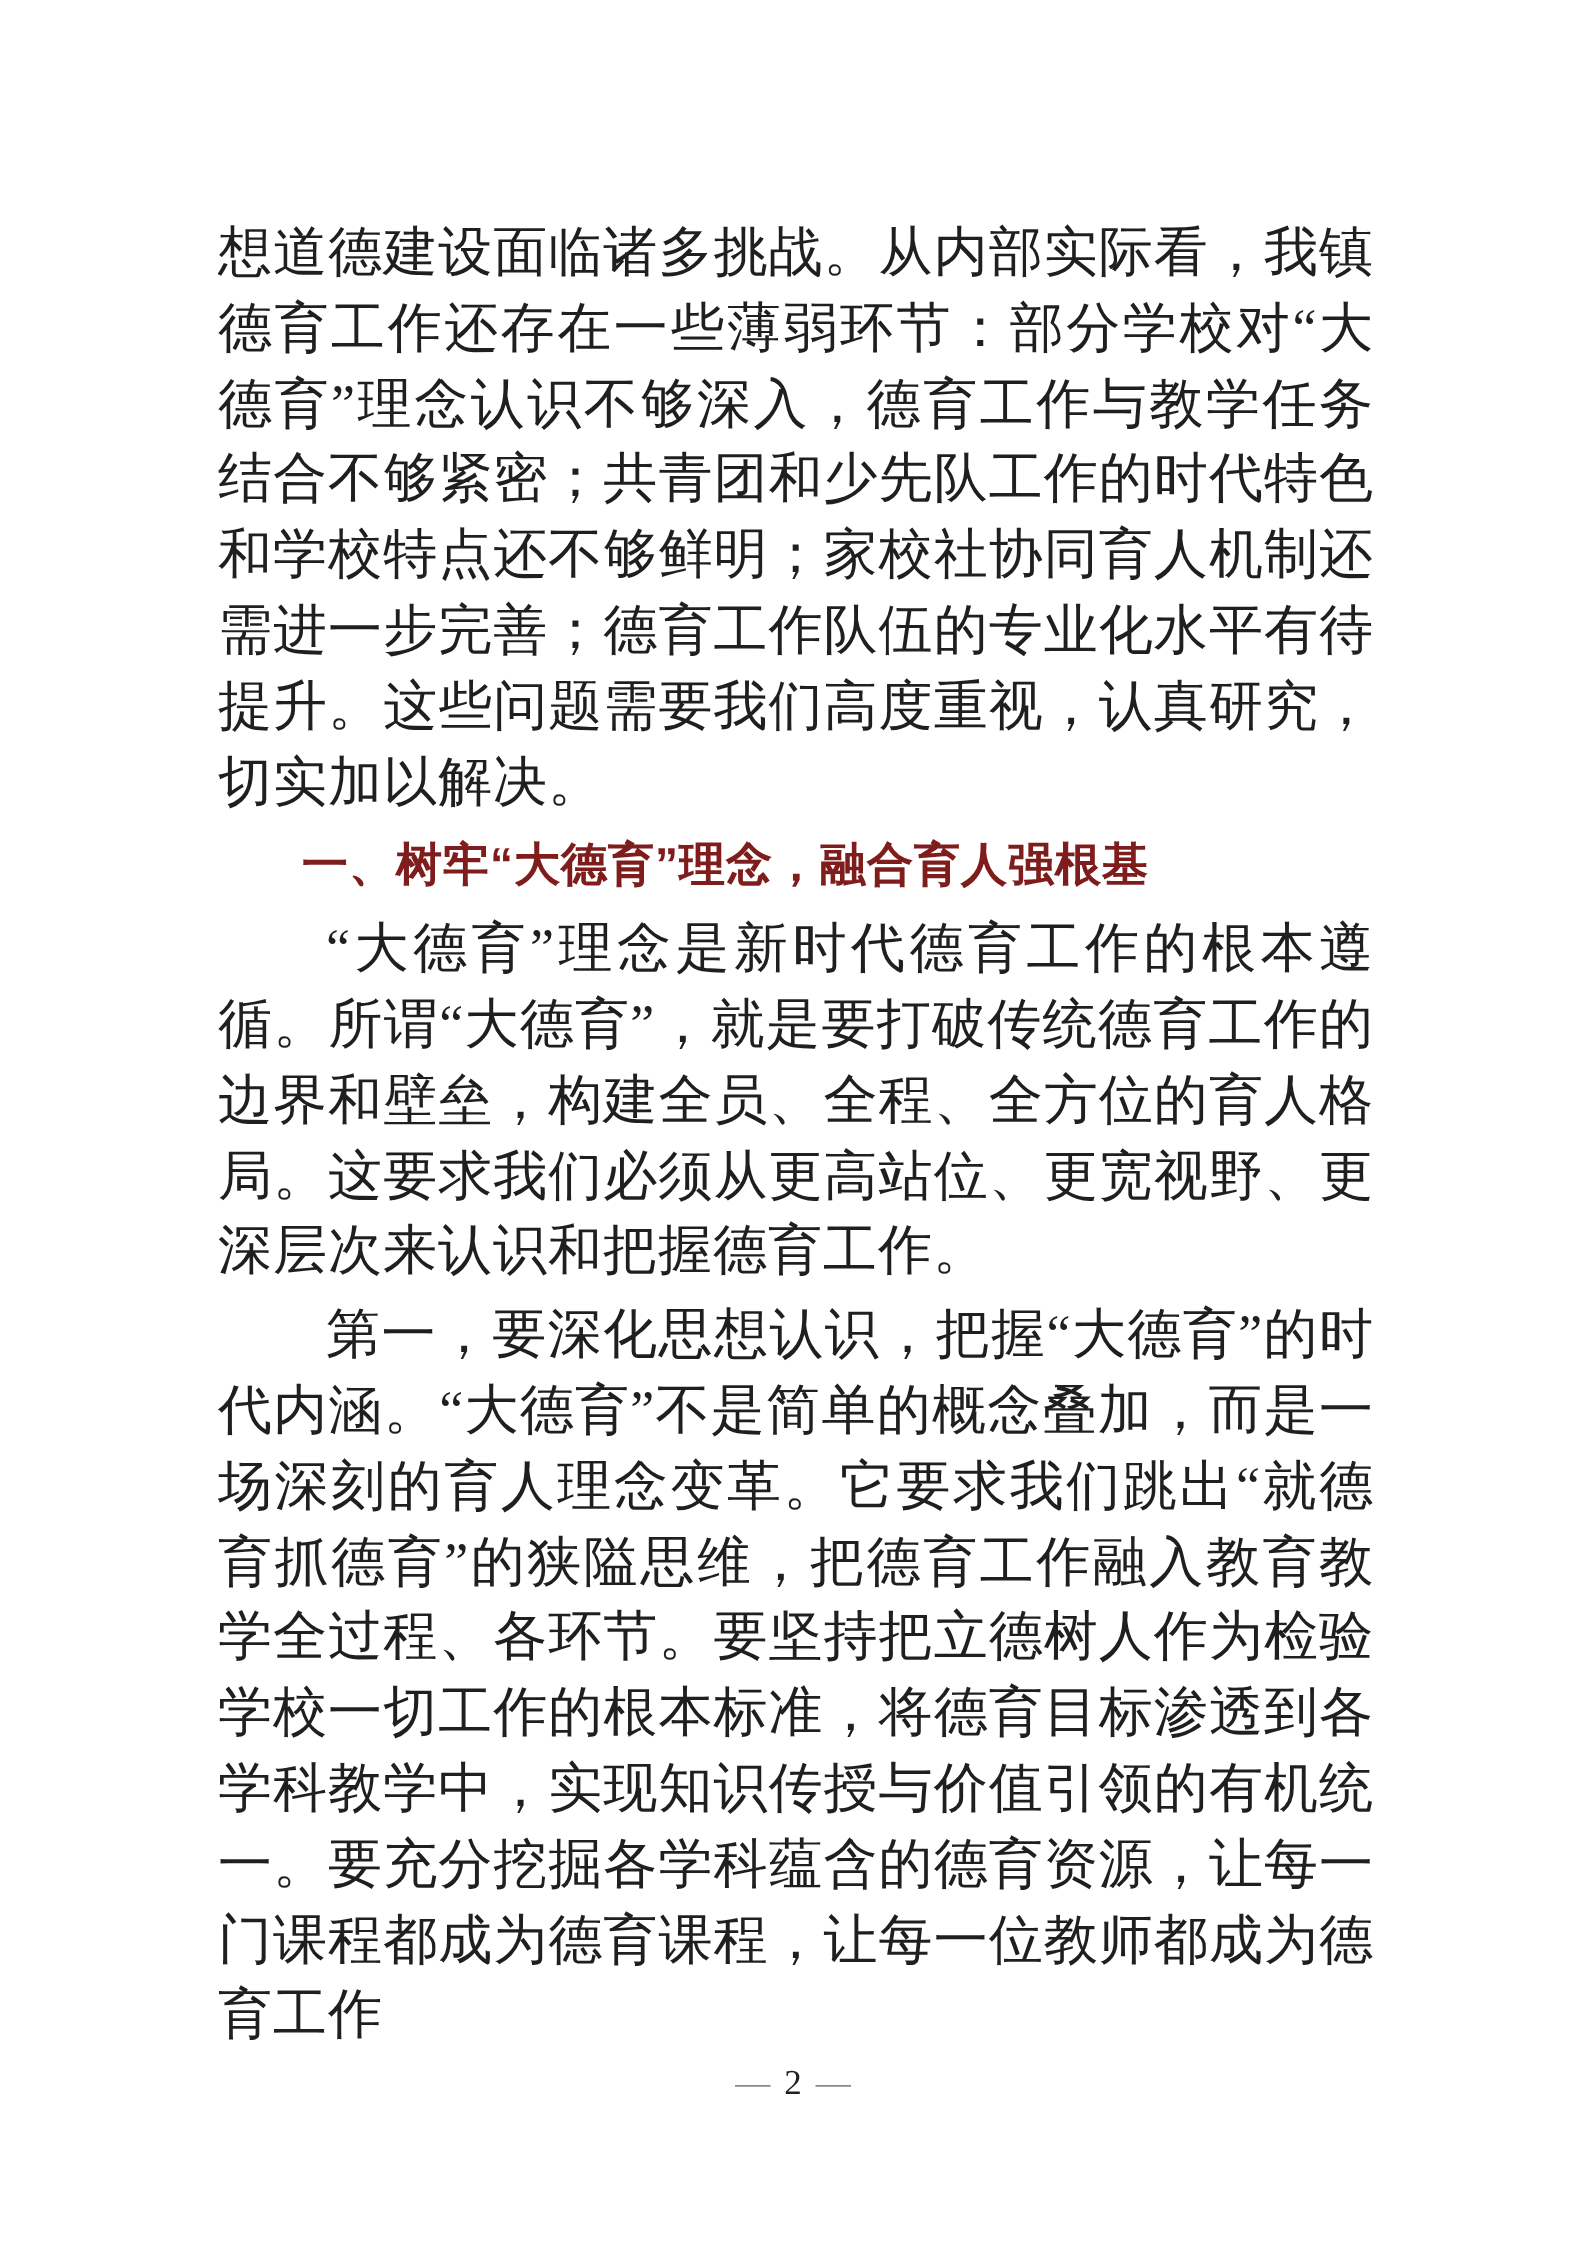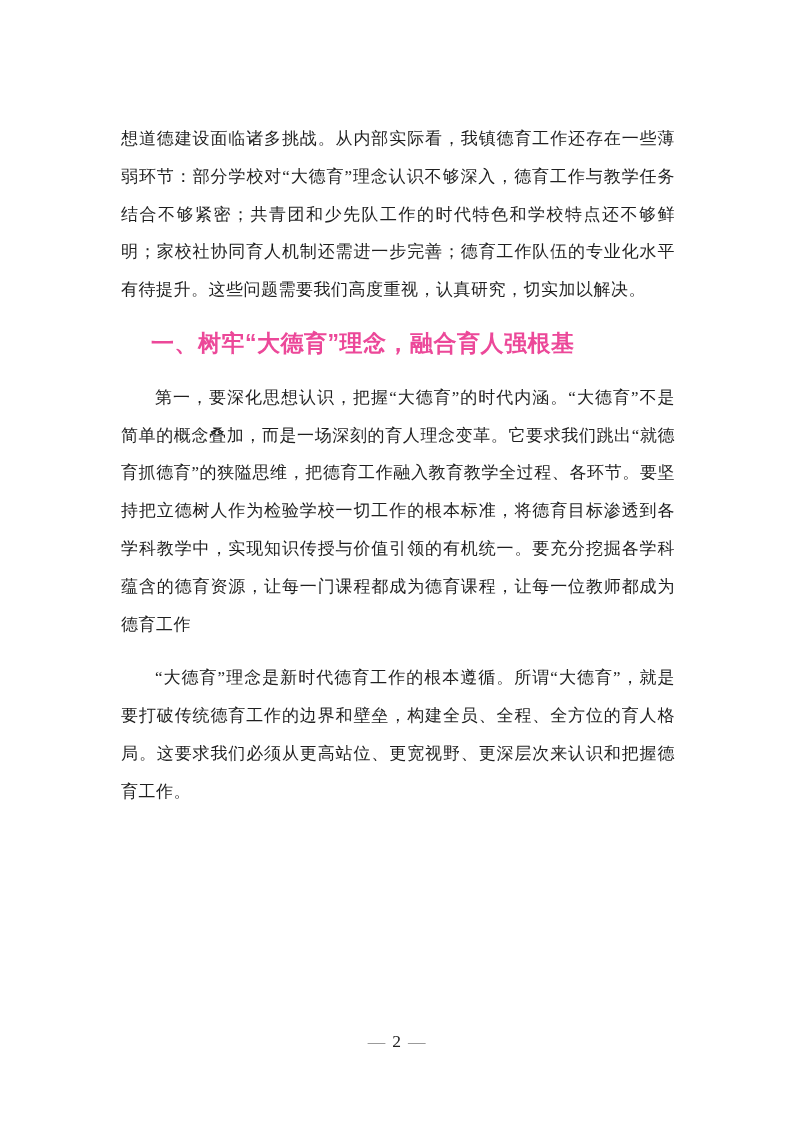--- a/index.html
+++ b/index.html
@@ -18,40 +18,40 @@
     height: 1122px;
     background: #ffffff;
   }
   .text-block {
     position: absolute;
     left: 105px;
     top: 104px;
     width: 586px;
   }
   p.body {
-    margin: 16px;
+    margin: 4px;
     font-family: "Liberation Serif", "DejaVu Serif", serif;
-    font-size: 17px;
+    font-size: 27px;
     line-height: 37.8px;
     color: #1f1f1f;
     text-align: justify;
     text-justify: inter-character;
     text-indent: 2em;
     letter-spacing: 0.5px;
   }
   p.body.continuation {
     text-indent: 0;
   }
   h2.heading {
     margin: 0;
     font-family: "Liberation Sans", "DejaVu Sans", sans-serif;
     font-weight: 700;
     font-size: 23px;
     line-height: 37.8px;
-    color: #ec4899;
+    color: #7f1d1d;
     text-indent: 2em;
     letter-spacing: 0.5px;
   }
   .footer {
     position: absolute;
     left: 0;
     top: 1031px;
     width: 793px;
     text-align: center;
     font-family: "Liberation Serif", "DejaVu Serif", serif;
@@ -63,20 +63,20 @@
     padding: 0 7px;
   }
 </style>
 </head>
 <body>
 
 <div class="page">
   <div class="text-block">
     <p class="body continuation">想道德建设面临诸多挑战。从内部实际看，我镇德育工作还存在一些薄弱环节：部分学校对“大德育”理念认识不够深入，德育工作与教学任务结合不够紧密；共青团和少先队工作的时代特色和学校特点还不够鲜明；家校社协同育人机制还需进一步完善；德育工作队伍的专业化水平有待提升。这些问题需要我们高度重视，认真研究，切实加以解决。</p>
     <h2 class="heading">一、树牢“大德育”理念，融合育人强根基</h2>
+    <p class="body">“大德育”理念是新时代德育工作的根本遵循。所谓“大德育”，就是要打破传统德育工作的边界和壁垒，构建全员、全程、全方位的育人格局。这要求我们必须从更高站位、更宽视野、更深层次来认识和把握德育工作。</p>
     <p class="body">第一，要深化思想认识，把握“大德育”的时代内涵。“大德育”不是简单的概念叠加，而是一场深刻的育人理念变革。它要求我们跳出“就德育抓德育”的狭隘思维，把德育工作融入教育教学全过程、各环节。要坚持把立德树人作为检验学校一切工作的根本标准，将德育目标渗透到各学科教学中，实现知识传授与价值引领的有机统一。要充分挖掘各学科蕴含的德育资源，让每一门课程都成为德育课程，让每一位教师都成为德育工作</p>
-    <p class="body">“大德育”理念是新时代德育工作的根本遵循。所谓“大德育”，就是要打破传统德育工作的边界和壁垒，构建全员、全程、全方位的育人格局。这要求我们必须从更高站位、更宽视野、更深层次来认识和把握德育工作。</p>
   </div>
 
   <div class="footer">
     <span class="dash">—</span><span class="num">2</span><span class="dash">—</span>
   </div>
 </div>
 
 </body></html>

